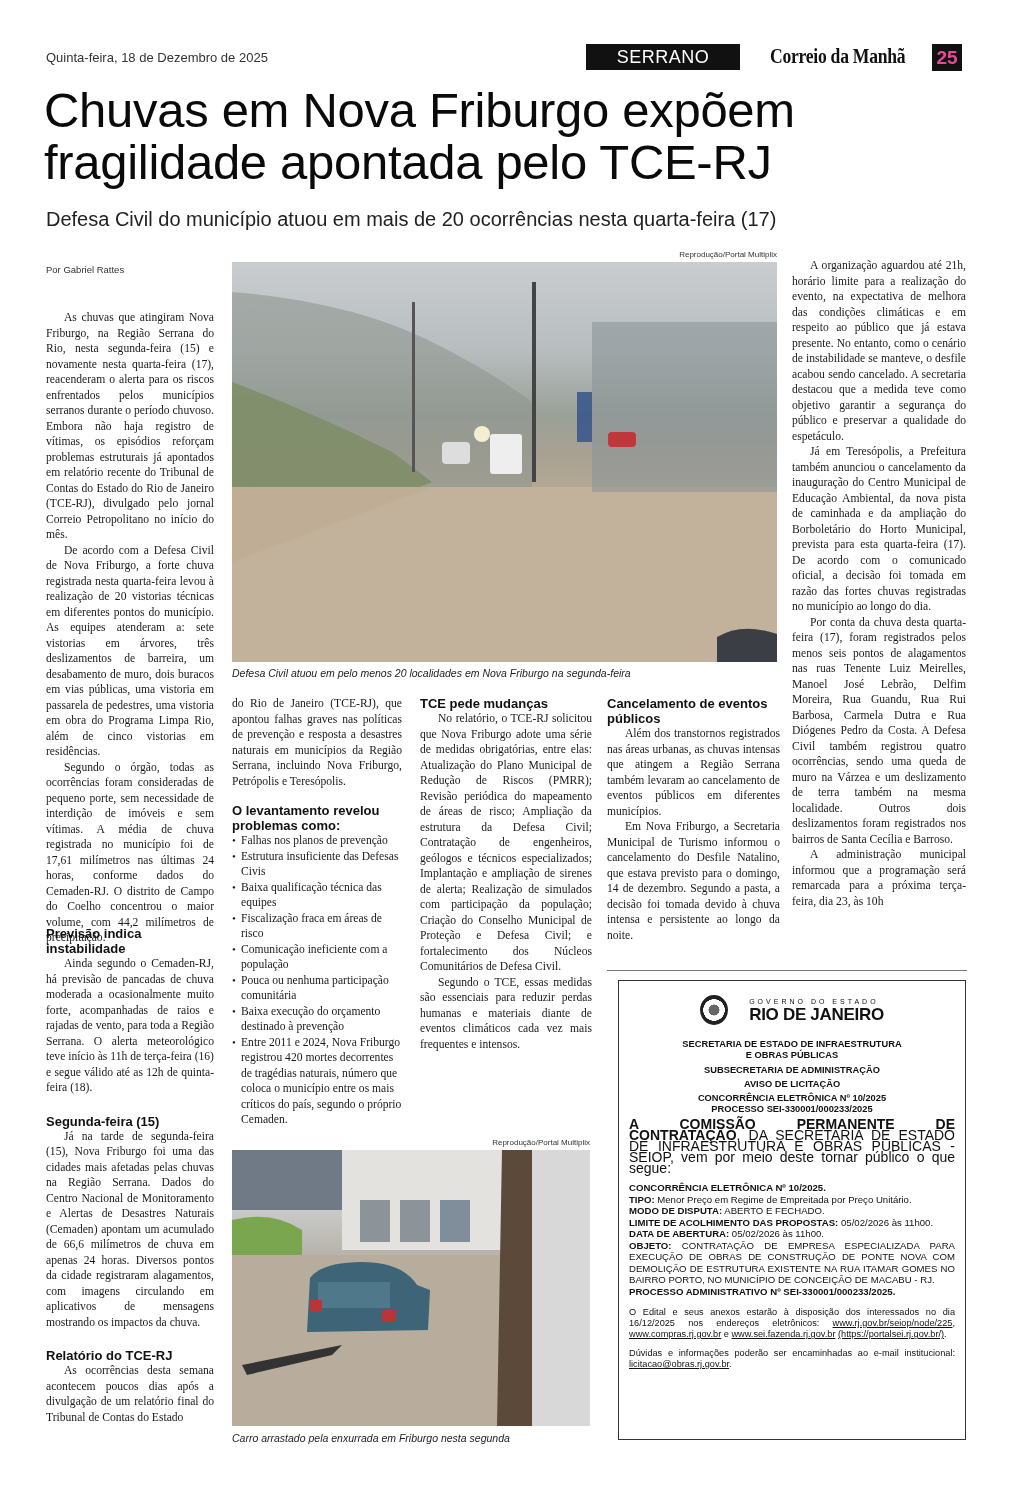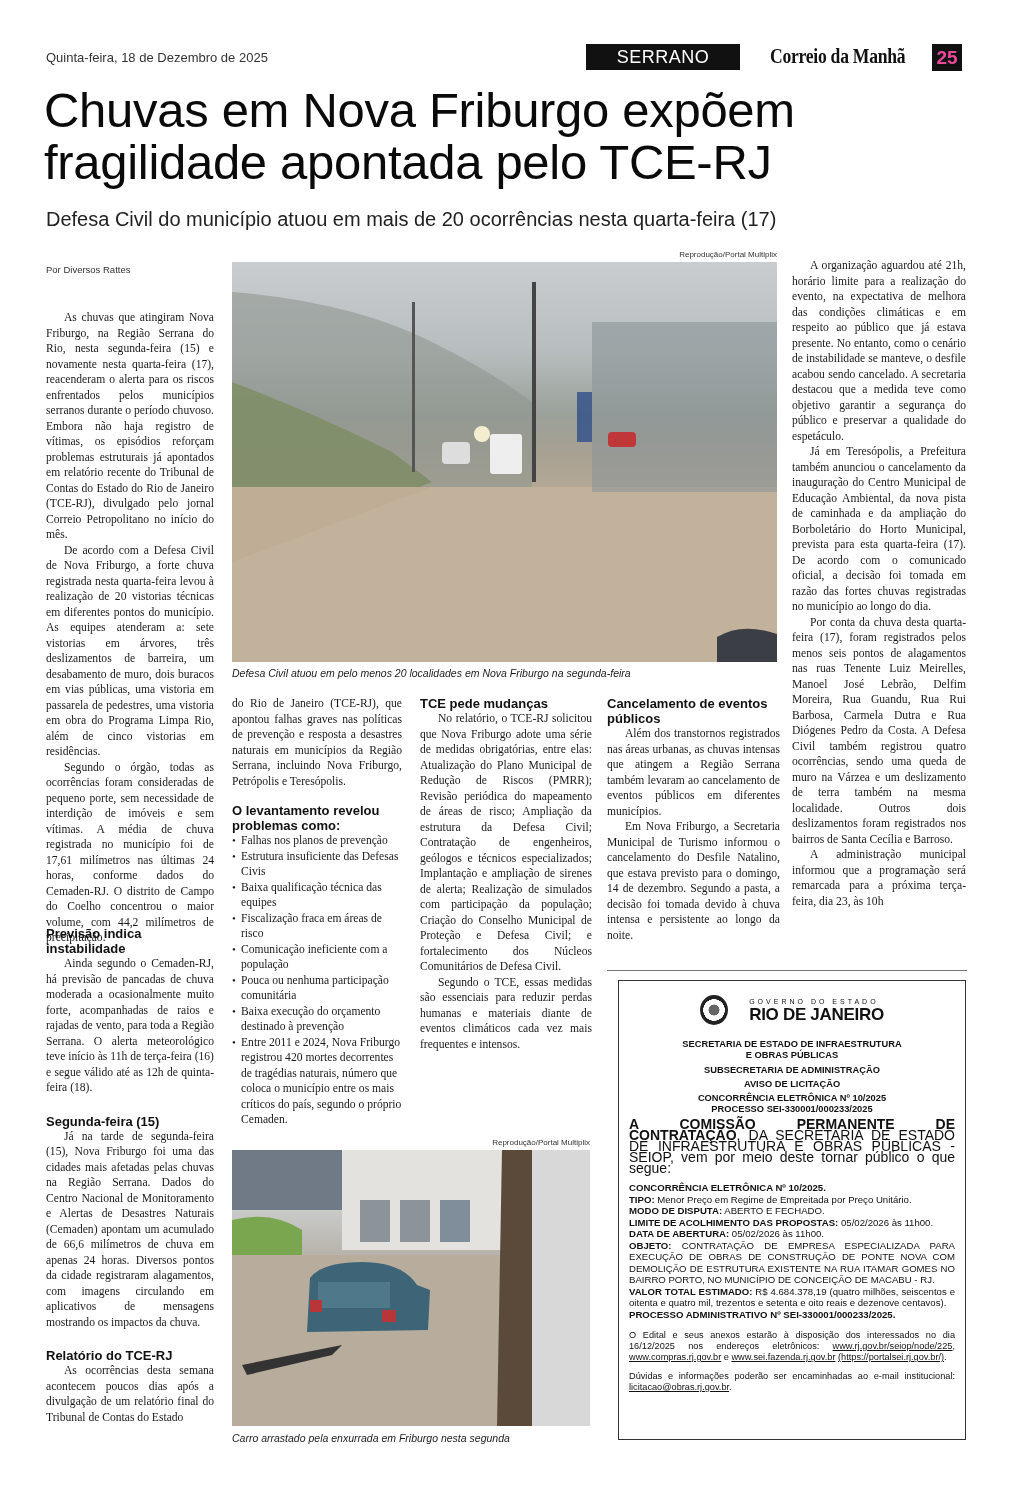--- a/index.html
+++ b/index.html
@@ -56,21 +56,21 @@
 </head>
 <body>
 
 <div class="header-date">Quinta-feira, 18 de Dezembro de 2025</div>
 <div class="section-tag">SERRANO</div>
 <div class="masthead">Correio da Manhã</div>
 <div class="page-num">25</div>
 
 <h1 class="headline">Chuvas em Nova Friburgo expõem fragilidade apontada pelo TCE-RJ</h1>
 <div class="subhead">Defesa Civil do município atuou em mais de 20 ocorrências nesta quarta-feira (17)</div>
-<div class="byline">Por Diversos Rattes</div>
+<div class="byline">Por Gabriel Rattes</div>
 
 <div class="col" id="col1">
   <p>As chuvas que atingiram Nova Friburgo, na Região Serrana do Rio, nesta segunda-feira (15) e novamente nesta quarta-feira (17), reacenderam o alerta para os riscos enfrentados pelos municípios serranos durante o período chuvoso. Embora não haja registro de vítimas, os episódios reforçam problemas estruturais já apontados em relatório recente do Tribunal de Contas do Estado do Rio de Janeiro (TCE-RJ), divulgado pelo jornal Correio Petropolitano no início do mês.</p>
   <p>De acordo com a Defesa Civil de Nova Friburgo, a forte chuva registrada nesta quarta-feira levou à realização de 20 vistorias técnicas em diferentes pontos do município. As equipes atenderam a: sete vistorias em árvores, três deslizamentos de barreira, um desabamento de muro, dois buracos em vias públicas, uma vistoria em passarela de pedestres, uma vistoria em obra do Programa Limpa Rio, além de cinco vistorias em residências.</p>
   <p>Segundo o órgão, todas as ocorrências foram consideradas de pequeno porte, sem necessidade de interdição de imóveis e sem vítimas. A média de chuva registrada no município foi de 17,61 milímetros nas últimas 24 horas, conforme dados do Cemaden-RJ. O distrito de Campo do Coelho concentrou o maior volume, com 44,2 milímetros de precipitação.</p>
 </div>
 <div class="col" id="col1-b">
   <h3>Previsão indica instabilidade</h3>
   <p>Ainda segundo o Cemaden-RJ, há previsão de pancadas de chuva moderada a ocasionalmente muito forte, acompanhadas de raios e rajadas de vento, para toda a Região Serrana. O alerta meteorológico teve início às 11h de terça-feira (16) e segue válido até as 12h de quinta-feira (18).</p>
   <h3 style="margin-top:18px">Segunda-feira (15)</h3>
@@ -173,21 +173,20 @@
   <div class="ad-center" style="margin-bottom:0">CONCORRÊNCIA ELETRÔNICA Nº 10/2025</div>
   <div class="ad-center">PROCESSO SEI-330001/000233/2025</div>
   <p style="margin-top:4px; font-size:14px"><b>A COMISSÃO PERMANENTE DE CONTRATAÇÃO</b><span>, DA SECRETARIA DE ESTADO DE INFRAESTRUTURA E OBRAS PÚBLICAS - SEIOP, vem por meio deste tornar público o que segue:</span></p>
   <div class="blk" style="font-size:9.6px; line-height:11.5px">
     <div><b>CONCORRÊNCIA ELETRÔNICA Nº 10/2025.</b></div>
     <div><b>TIPO:</b><span> Menor Preço em Regime de Empreitada por Preço Unitário.</span></div>
     <div><b>MODO DE DISPUTA:</b><span> ABERTO E FECHADO.</span></div>
     <div><b>LIMITE DE ACOLHIMENTO DAS PROPOSTAS:</b><span> 05/02/2026 às 11h00.</span></div>
     <div><b>DATA DE ABERTURA:</b><span> 05/02/2026 às 11h00.</span></div>
     <div><b>OBJETO:</b><span> CONTRATAÇÃO DE EMPRESA ESPECIALIZADA PARA EXECUÇÃO DE OBRAS DE CONSTRUÇÃO DE PONTE NOVA COM DEMOLIÇÃO DE ESTRUTURA EXISTENTE NA RUA ITAMAR GOMES NO BAIRRO PORTO, NO MUNICÍPIO DE CONCEIÇÃO DE MACABU - RJ.</span></div>
-    <div><b>VALOR TOTAL ESTIMADO:</b><span> R$ 4.684.378,19 (quatro milhões, seiscentos e oitenta e quatro mil, trezentos e setenta e oito reais e dezenove centavos).</span></div>
     <div><b>PROCESSO ADMINISTRATIVO Nº SEI-330001/000233/2025.</b></div>
   </div>
   <p style="margin-top:10px">
     <span>O Edital e seus anexos estarão à disposição dos interessados no dia 16/12/2025 nos endereços eletrônicos: </span><u>www.rj.gov.br/seiop/node/225</u>, <u>www.compras.rj.gov.br</u> e <u>www.sei.fazenda.rj.gov.br</u> <u>(https://portalsei.rj.gov.br/)</u>.
   </p>
   <p style="margin-top:8px">
     <span>Dúvidas e informações poderão ser encaminhadas ao e-mail institucional: </span><u>licitacao@obras.rj.gov.br</u>.
   </p>
 </div>
 

